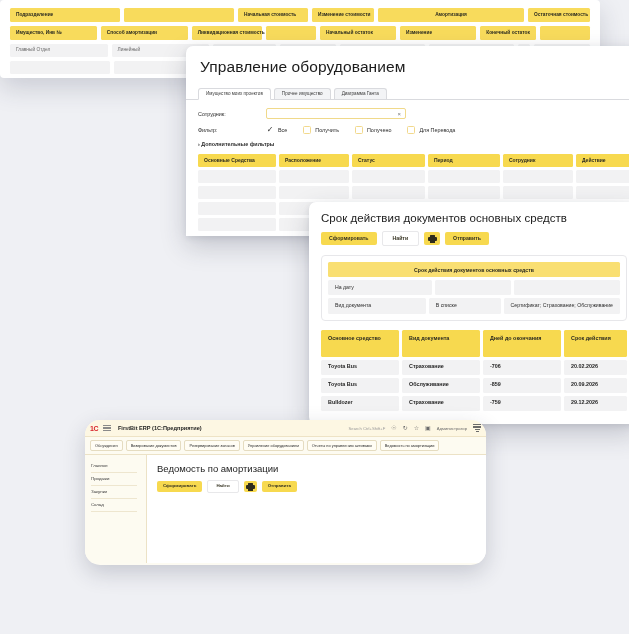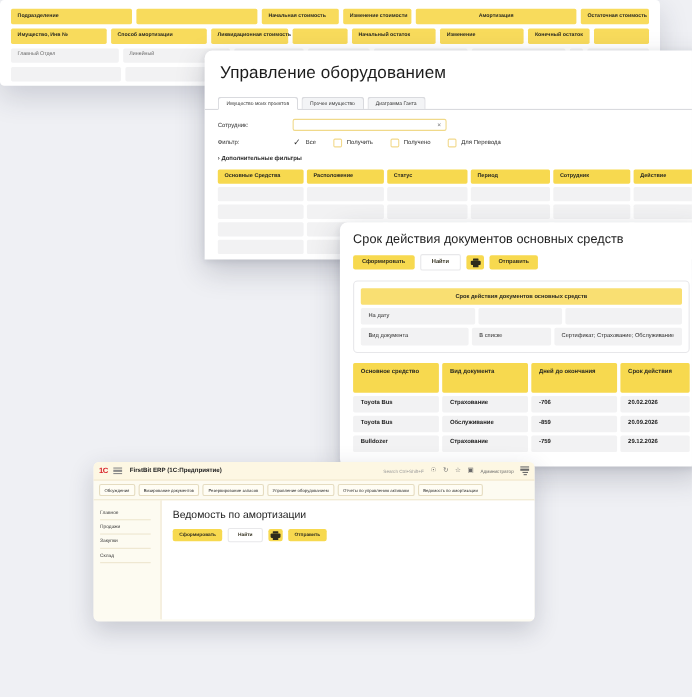--- a/index.html
+++ b/index.html
@@ -124,21 +124,21 @@
     display: flex; align-items: center;
   }
   .col-a { width: 78px; }
   .col-b { width: 78px; }
   .col-c { width: 78px; }
   .col-d { flex: 1; }
 
   
   #panel-erp {
     left: 85px; top: 420px; width: 401px; height: 145px;
-    border-radius: 5px; overflow: hidden;
+    border-radius: 15px; overflow: hidden;
     box-shadow: 0 8px 22px rgba(40,45,70,.20);
     background: #fdfbf2;
   }
   .erp-header {
     display: flex; align-items: center; height: 17px;
     background: #fdf7e3; border-bottom: 1px solid #eee3c5; padding: 0 5px;
   }
   .logo1c {
     font-size: 7px; font-weight: 700; color: #d8232a;
     letter-spacing: -.5px; margin-right: 5px;

